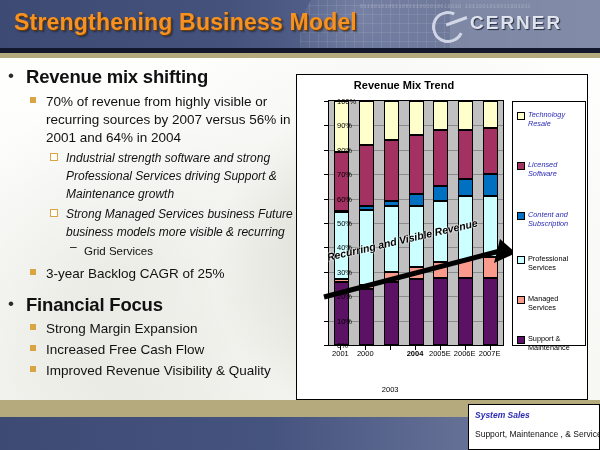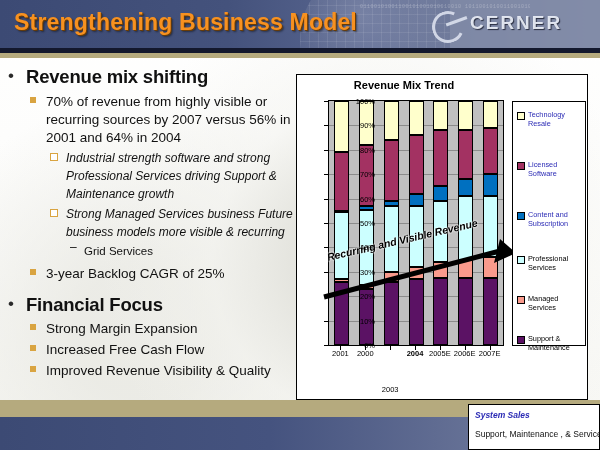--- a/index.html
+++ b/index.html
@@ -105,21 +105,21 @@
   #chart-title{
     position:absolute;left:0;top:4px;width:214px;text-align:center;
     font-size:11px;font-weight:bold;color:#000;
   }
   #plot{
     position:absolute;left:31px;top:25px;width:176px;height:246px;
     background:#c0c0c0;border:1px solid #000;box-sizing:border-box;
   }
   .grid-line{position:absolute;left:0;width:100%;height:1px;background:#8c8c8c;}
   .ytick{
-    position:absolute;right:212px;width:30px;text-align:right;
+    position:absolute;right:220px;width:30px;
     font-size:7.5px;color:#000;transform:translateY(-50%);
   }
   .ytickmark{position:absolute;width:4px;height:1px;background:#000;}
   #bars{position:absolute;left:0;top:0;width:100%;height:100%;}
   .bar{position:absolute;bottom:0;width:15px;}
   .seg{position:absolute;left:0;width:100%;box-sizing:border-box;border:1px solid #000;}
   .xlab{
     position:absolute;top:274px;font-size:7.5px;color:#000;text-align:center;width:28px;
   }
   .xtickmark{position:absolute;top:271px;width:1px;height:4px;background:#000;}
@@ -132,21 +132,21 @@
     text-shadow:0 0 2px #fff,0 0 2px #fff;
   }
 
   #legend{
     position:absolute;left:215px;top:26px;width:74px;height:245px;
     background:#fff;border:1px solid #000;box-sizing:border-box;
   }
   .lgrow{position:absolute;left:4px;width:70px;display:flex;align-items:flex-start;gap:3px;}
   .lgswatch{width:6px;height:6px;border:1px solid #000;flex:0 0 auto;margin-top:2px;}
   .lglabel{font-size:7.3px;line-height:9px;color:#000;}
-  .lglabel.blue{color:#2b2bb5;}
+  .lglabel.blue{color:#2b2bb5;font-style:italic;}
 
   
   #footer-band{
     position:absolute;left:0;top:400px;width:600px;height:17px;background:#b5aa7e;
   }
   #footer-bar{
     position:absolute;left:0;top:417px;width:600px;height:33px;
     background:linear-gradient(90deg,#3c4a74 0%,#45537f 45%,#7a84a4 100%);
   }
   #tagline{

